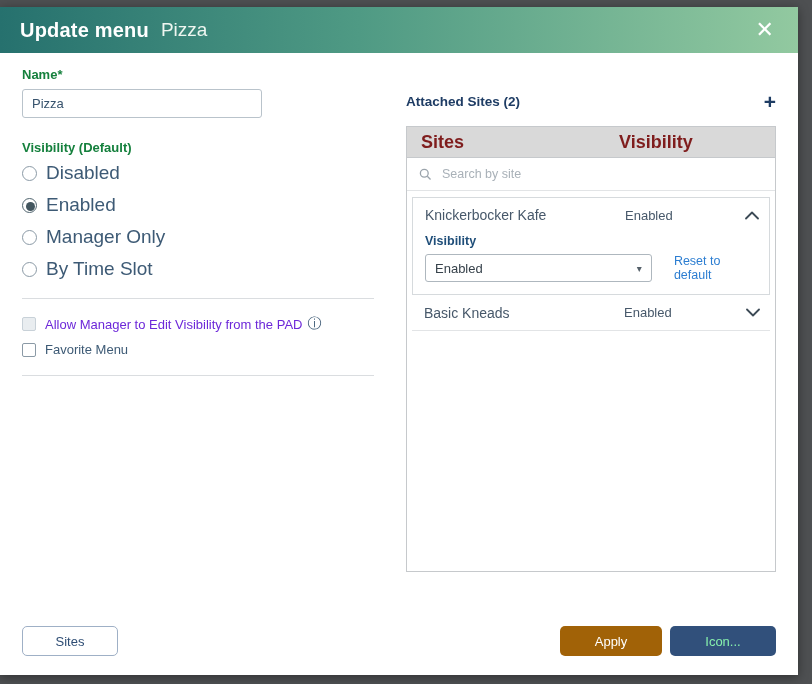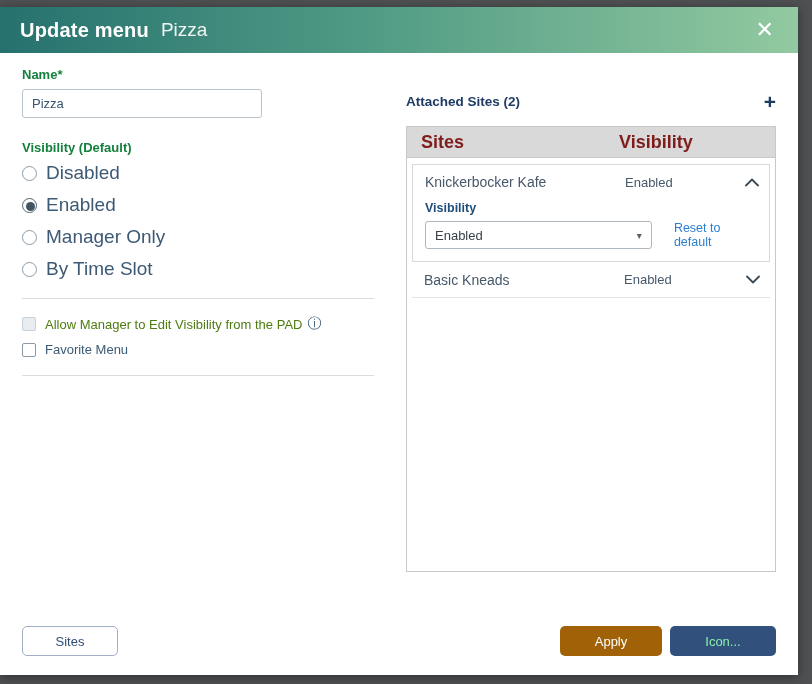--- a/index.html
+++ b/index.html
@@ -60,21 +60,21 @@
 
   .divider { border: none; border-top: 1px solid #dadde0; margin: 18px 0 16px 0; }
 
   .check-row { display: flex; align-items: center; margin-bottom: 9px; cursor: pointer; }
   .checkbox {
     width: 14px; height: 14px; border: 1px solid #8b9aa6; border-radius: 2px;
     background: #ffffff; margin-right: 9px; flex: 0 0 14px;
   }
   .checkbox.disabled { background: #e9edf0; border-color: #c8d1d8; }
   .check-label { color: #3d5a75; font-size: 13px; }
-  .check-label.muted { color: #4d7c0f; text-align: center; }
+  .check-label.muted { color: #6d28d9; text-align: center; }
   .info-glyph { color: #3d5a75; font-size: 14px; margin-left: 5px; }
 
   
   .sites-heading-row { display: flex; align-items: center; margin-top: 24px; }
   .sites-heading { color: #1e3c64; font-size: 13.5px; font-weight: 700; }
   .add-site { margin-left: auto; color: #1e3c64; font-size: 21px; font-weight: 700; line-height: 1; cursor: pointer; }
 
   .sites-table {
     margin-top: 14px;
     border: 1px solid #c6c9cc;
@@ -213,20 +213,27 @@
         <span class="add-site">+</span>
       </div>
 
       <div class="sites-table">
 
         <div class="sites-head">
           <span>Sites</span>
           <span>Visibility</span>
         </div>
 
+        <div class="search-row">
+          <svg class="search-icon" viewBox="0 0 16 16">
+            <circle cx="6.5" cy="6.5" r="4.8" fill="none" stroke="#9aa3ab" stroke-width="1.6"></circle>
+            <line x1="10.2" y1="10.2" x2="14.2" y2="14.2" stroke="#9aa3ab" stroke-width="1.6"></line>
+          </svg>
+          <input class="search-input" type="text" placeholder="Search by site" style="">
+        </div>
 
         <div class="site-card">
           <div class="site-row">
             <span class="site-name">Knickerbocker Kafe</span>
             <span class="site-vis">Enabled</span>
             <svg class="chev" width="14" height="9" viewBox="0 0 14 9">
               <polyline points="1,7.5 7,1.5 13,7.5" fill="none" stroke="#3c4a56" stroke-width="1.8" stroke-linecap="round" stroke-linejoin="round"></polyline>
             </svg>
           </div>
           <div class="site-detail">

